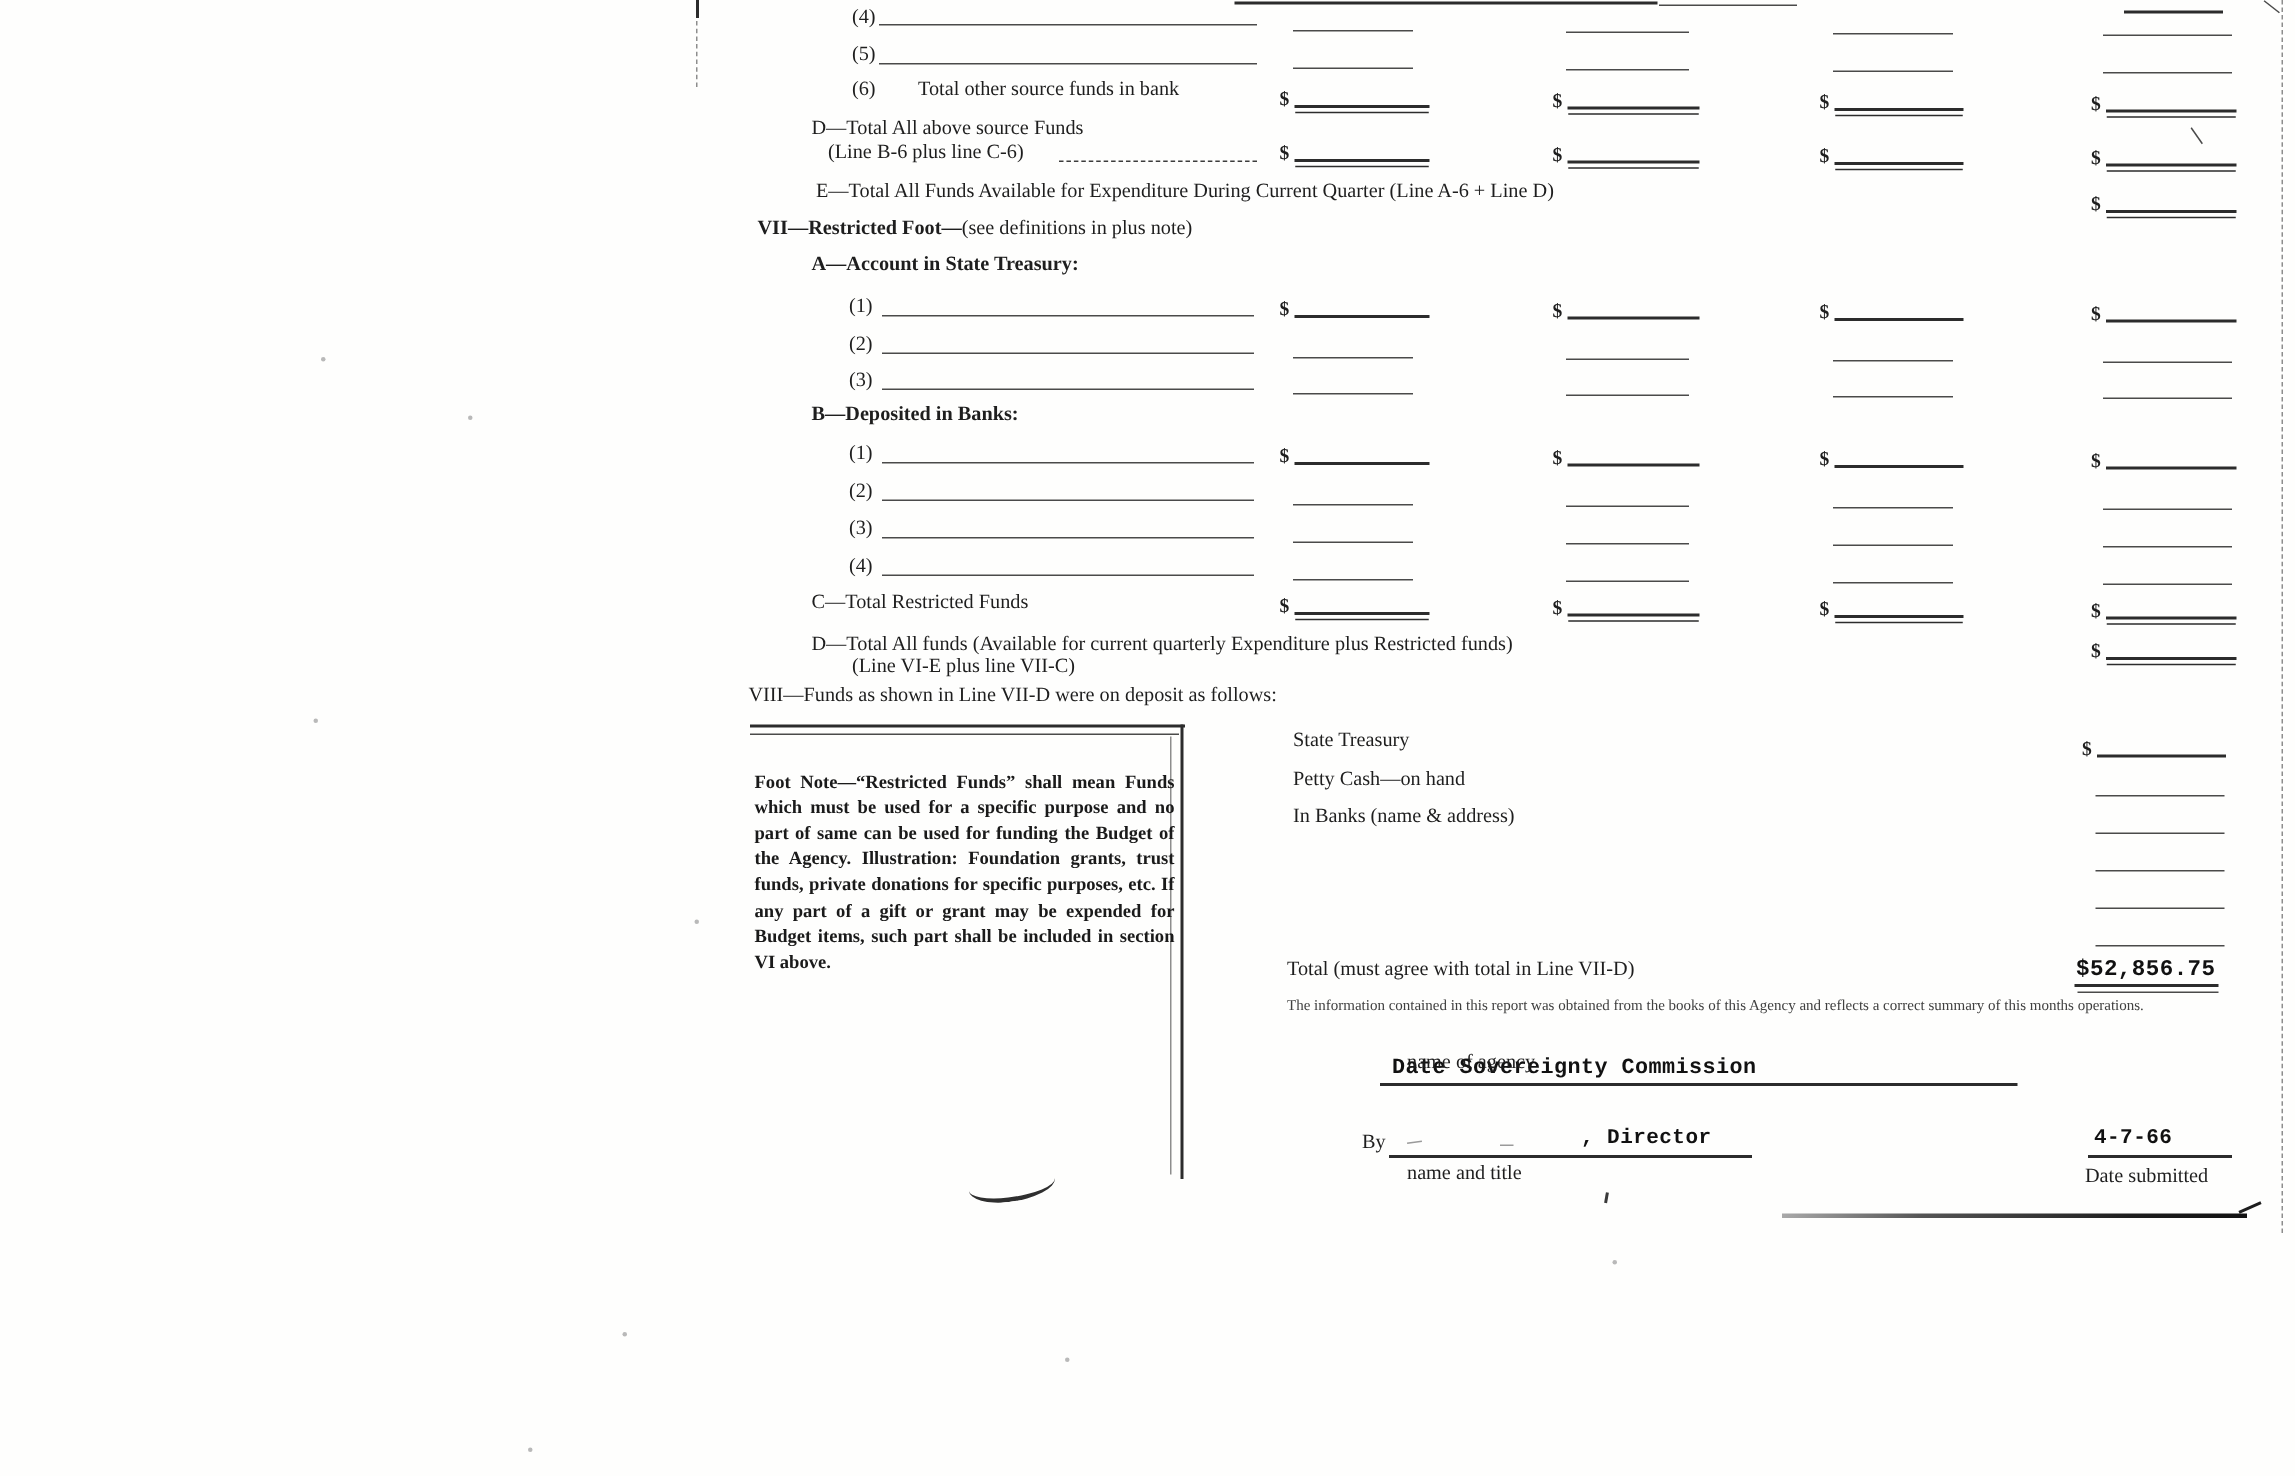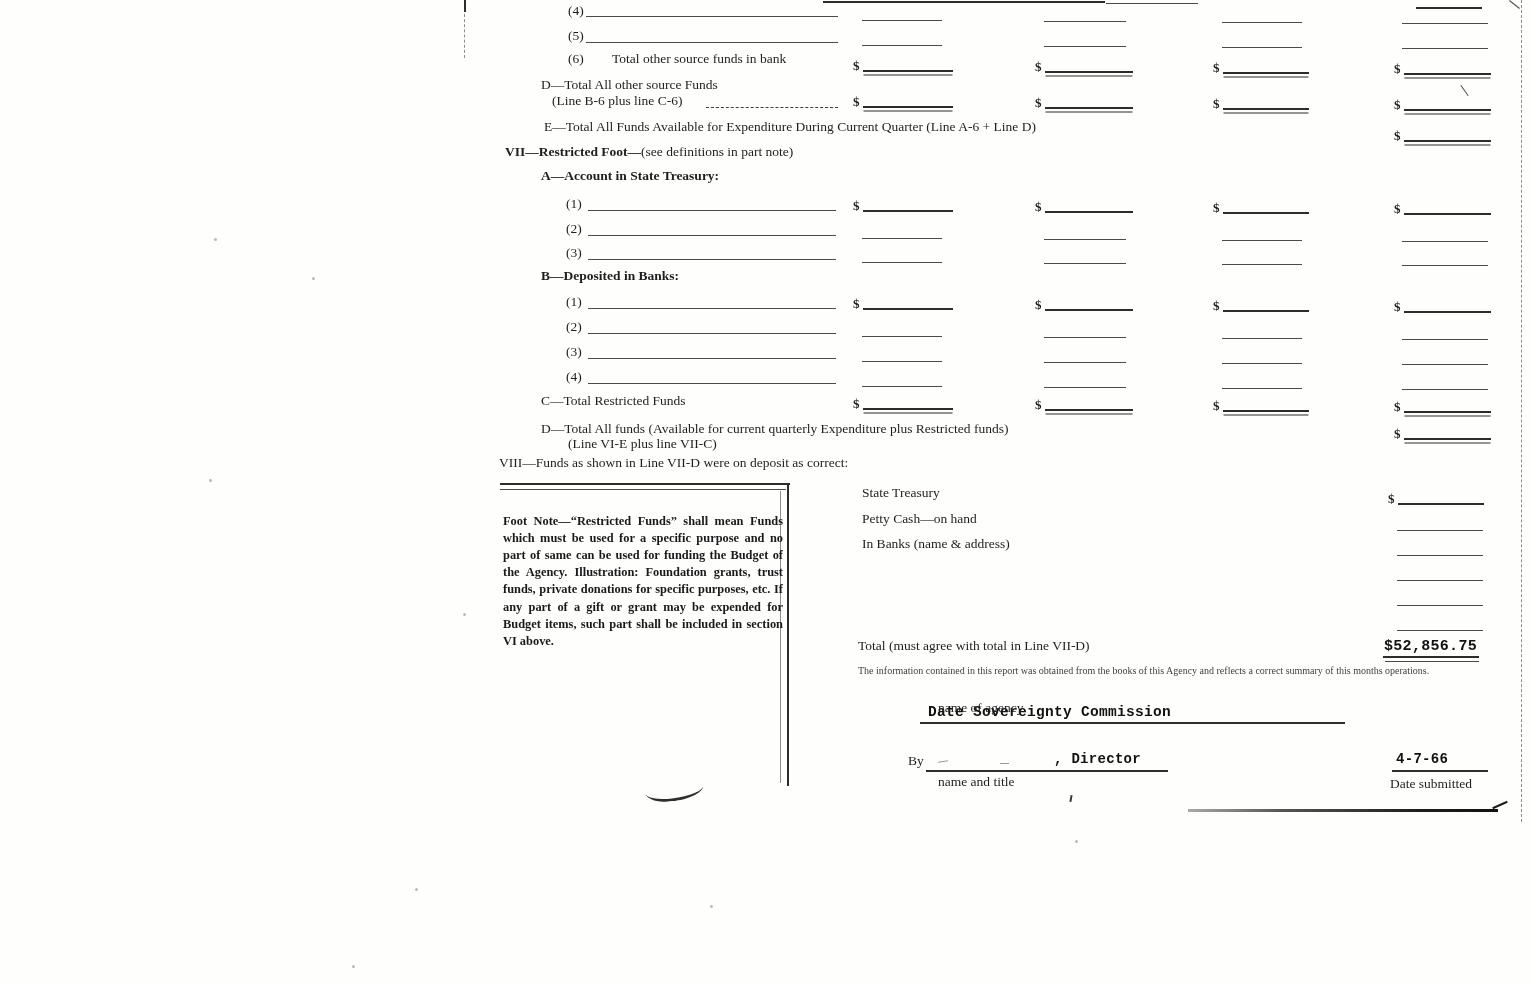--- a/index.html
+++ b/index.html
@@ -73,21 +73,21 @@
   </div>
 <div class="abs cell dbl" style="left:1213px;top:58px;width:96px">
     <span class="d">$</span>
     <i class="ln"></i>
   </div>
 <div class="abs cell dbl" style="left:1394px;top:59px;width:97px">
     <span class="d">$</span>
     <i class="ln"></i>
   </div>
 
-<span class="abs lbl" style="left:541px;top:77px">D—Total All other source Funds</span>
+<span class="abs lbl" style="left:541px;top:77px">D—Total All above source Funds</span>
 <span class="abs lbl" style="left:552px;top:93px">(Line B-6 plus line C-6)</span>
 <div class="abs rule dot" style="left:706px;top:107px;width:132px"></div>
 <div class="abs cell dbl" style="left:853px;top:92px;width:100px">
     <span class="d">$</span>
     <i class="ln"></i>
   </div>
 <div class="abs cell dbl" style="left:1035px;top:93px;width:98px">
     <span class="d">$</span>
     <i class="ln"></i>
   </div>
@@ -99,21 +99,21 @@
     <span class="d">$</span>
     <i class="ln"></i>
   </div>
 
 <span class="abs lbl" style="left:544px;top:119px">E—Total All Funds Available for Expenditure During Current Quarter (Line A-6 + Line D)</span>
 <div class="abs cell dbl" style="left:1394px;top:126px;width:97px">
     <span class="d">$</span>
     <i class="ln"></i>
   </div>
 
-<span class="abs lbl" style="left:505px;top:144px"><span class="b">VII—Restricted Foot—</span><span>(see definitions in part note)</span></span>
+<span class="abs lbl" style="left:505px;top:144px"><span class="b">VII—Restricted Foot—</span><span>(see definitions in plus note)</span></span>
 
 <span class="abs lbl b" style="left:541px;top:168px">A—Account in State Treasury:</span>
 
 <span class="abs lbl" style="left:566px;top:196px">(1)</span>
 <div class="abs rule lt" style="left:588px;top:210px;width:248px"></div>
 <div class="abs cell" style="left:853px;top:196px;width:100px">
     <span class="d">$</span>
     <i class="ln"></i>
   </div>
 <div class="abs cell" style="left:1035px;top:197px;width:98px">
@@ -203,21 +203,21 @@
     <i class="ln"></i>
   </div>
 
 <span class="abs lbl" style="left:541px;top:421px">D—Total All funds (Available for current quarterly Expenditure plus Restricted funds)</span>
 <span class="abs lbl" style="left:568px;top:436px">(Line VI-E plus line VII-C)</span>
 <div class="abs cell dbl" style="left:1394px;top:424px;width:97px">
     <span class="d">$</span>
     <i class="ln"></i>
   </div>
 
-<span class="abs lbl" style="left:499px;top:455px">VIII—Funds as shown in Line VII-D were on deposit as correct:</span>
+<span class="abs lbl" style="left:499px;top:455px">VIII—Funds as shown in Line VII-D were on deposit as follows:</span>
 
 <div>
   <div class="abs rule" style="left:500px;top:483px;width:290px"></div>
   <div class="abs rule lt" style="left:500px;top:489px;width:286px"></div>
   <div class="abs vline" style="left:787px;top:483px;height:303px"></div>
   <div class="abs vdash" style="left:780px;top:491px;height:292px;border-left-style:solid"></div>
   <div class="abs foot" style="left:503px;top:513px">Foot Note—“Restricted Funds” shall mean Funds which must be used for a specific purpose and no part of same can be used for funding the Budget of the Agency.  Illustration: Foundation grants, trust funds, private donations for specific purposes, etc.  If any part of a gift or grant may be expended for Budget items, such part shall be included in section VI above.</div>
 </div>
 
 <span class="abs lbl" style="left:862px;top:485px">State Treasury</span>

